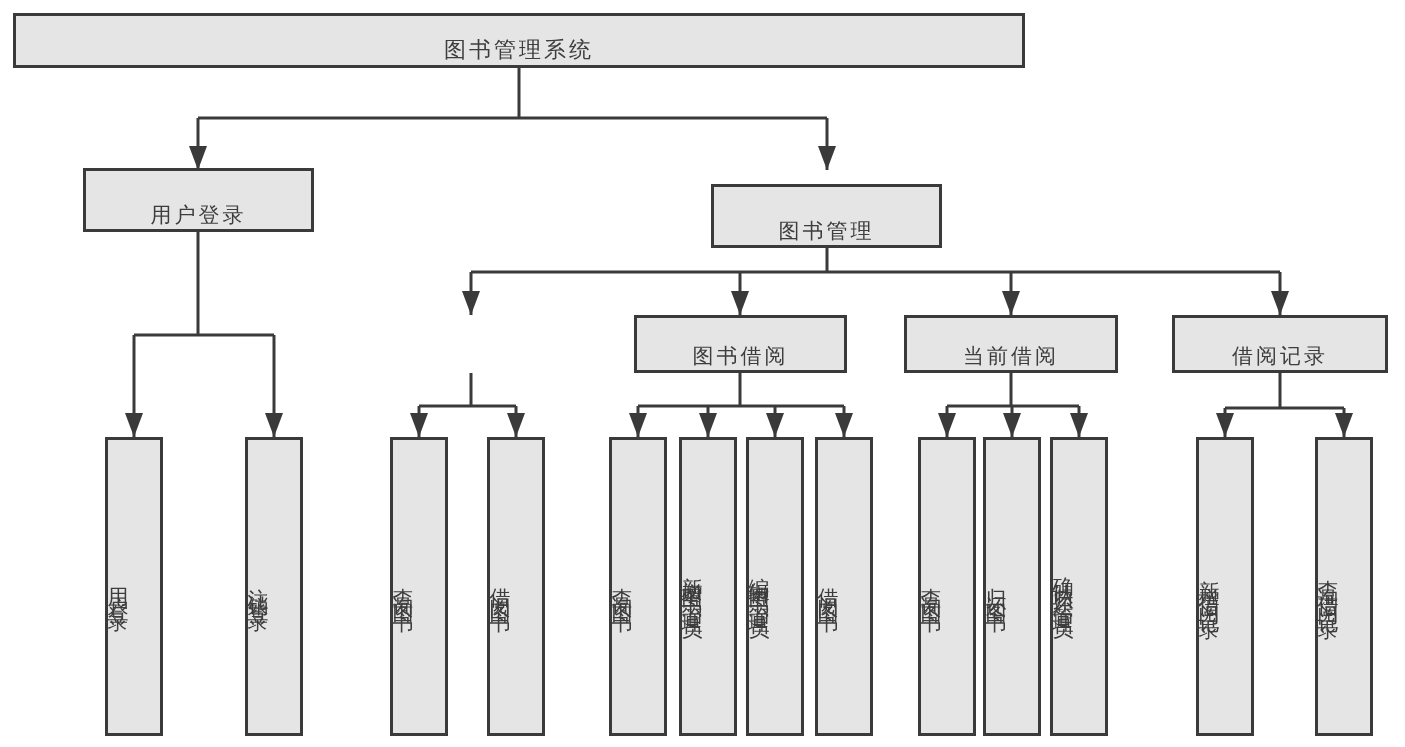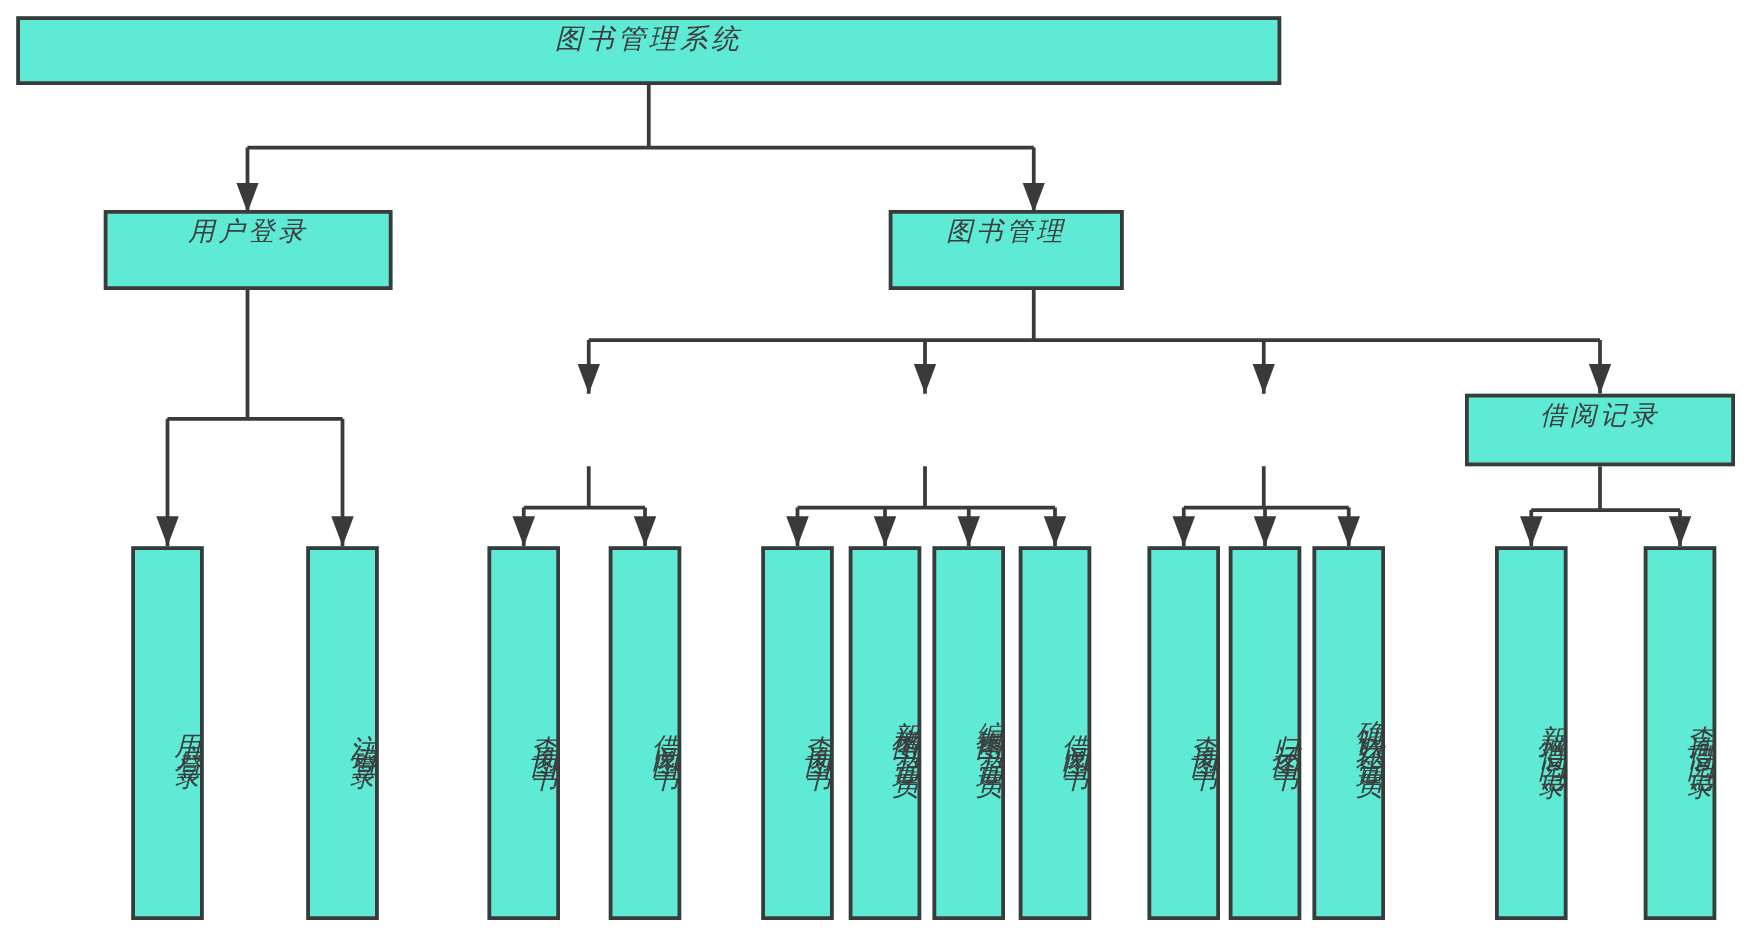--- a/index.html
+++ b/index.html
@@ -8,24 +8,23 @@
     width: 1405px; height: 747px;
     position: relative; overflow: hidden;
     font-family: "Liberation Sans", "DejaVu Sans", sans-serif;
   }
   .stage { position: absolute; inset: 0; }
   .wires { position: absolute; left: 0; top: 0; color: var(--line-color, #3a3a3a); }
   .wires path, .wires line { stroke: currentColor; stroke-width: 3; fill: none; }
   .node, .leaf {
     position: absolute;
     border: 3px solid var(--line-color, #3a3a3a);
-    background: #5eead4;
-    display: flex; align-items: flex-start; justify-content: center;
+    background: #e5e5e5;
+    display: flex; align-items: flex-end; justify-content: center;
     color: var(--text-color, #3d3d3d);
-    font-style: italic;
   }
   .node { font-size: 21px; letter-spacing: 3px; }
   .root-node { font-size: 22px; }
   .leaf {
     writing-mode: vertical-rl;
     text-orientation: mixed;
     font-size: 21px;
     letter-spacing: 8px;
     line-height: 1;
   }
@@ -83,24 +82,30 @@
     <line x1="1344" y1="408" x2="1344" y2="437" marker-end="url(#arrowhead)"></line>
   </svg>
 
   <div class="node root-node" style="left:13px;top:13px;width:1012px;height:55px">
     <span class="lbl">图书管理系统</span>
   </div>
 
   <div class="node" style="left:83px;top:168px;width:231px;height:64px">
     <span class="lbl">用户登录</span>
   </div>
-  <div class="node" style="left:711px;top:168px;width:188px;height:64px">
+  <div class="node" style="left:711px;top:184px;width:231px;height:64px">
     <span class="lbl">图书管理</span>
   </div>
 
+  <div class="node" style="left:634px;top:315px;width:213px;height:58px">
+    <span class="lbl">图书借阅</span>
+  </div>
+  <div class="node" style="left:904px;top:315px;width:214px;height:58px">
+    <span class="lbl">当前借阅</span>
+  </div>
   <div class="node" style="left:1172px;top:315px;width:216px;height:58px">
     <span class="lbl">借阅记录</span>
   </div>
 
   <div class="leaf" style="left:105px;top:437px;width:58px;height:299px">
     <span class="lbl">用户登录</span>
   </div>
   <div class="leaf" style="left:245px;top:437px;width:58px;height:299px">
     <span class="lbl">注销登录</span>
   </div>

